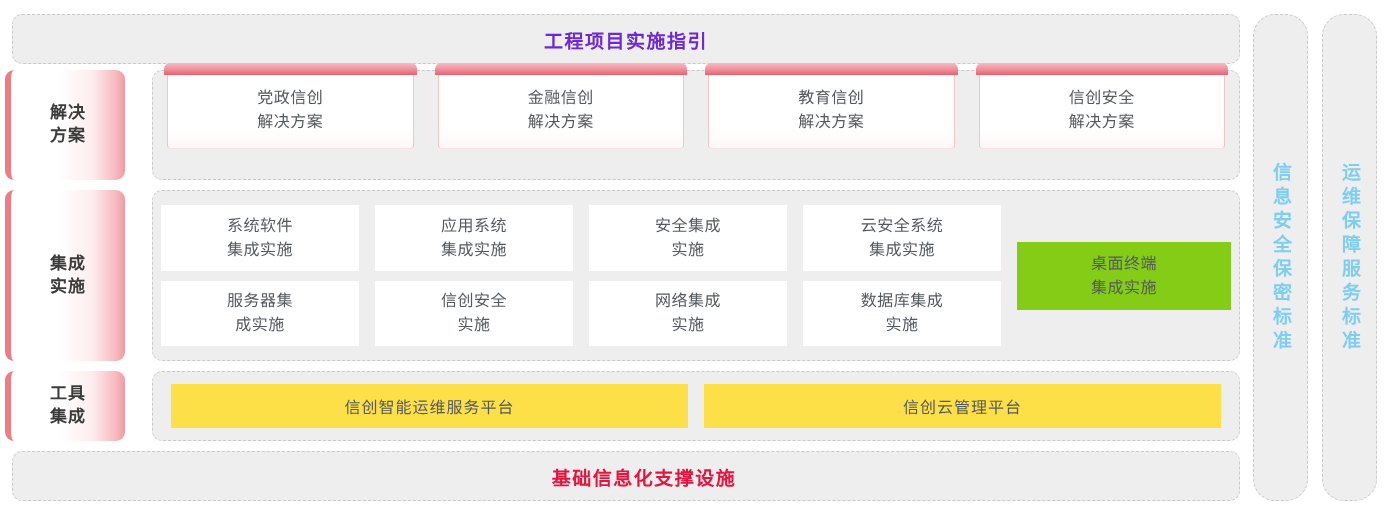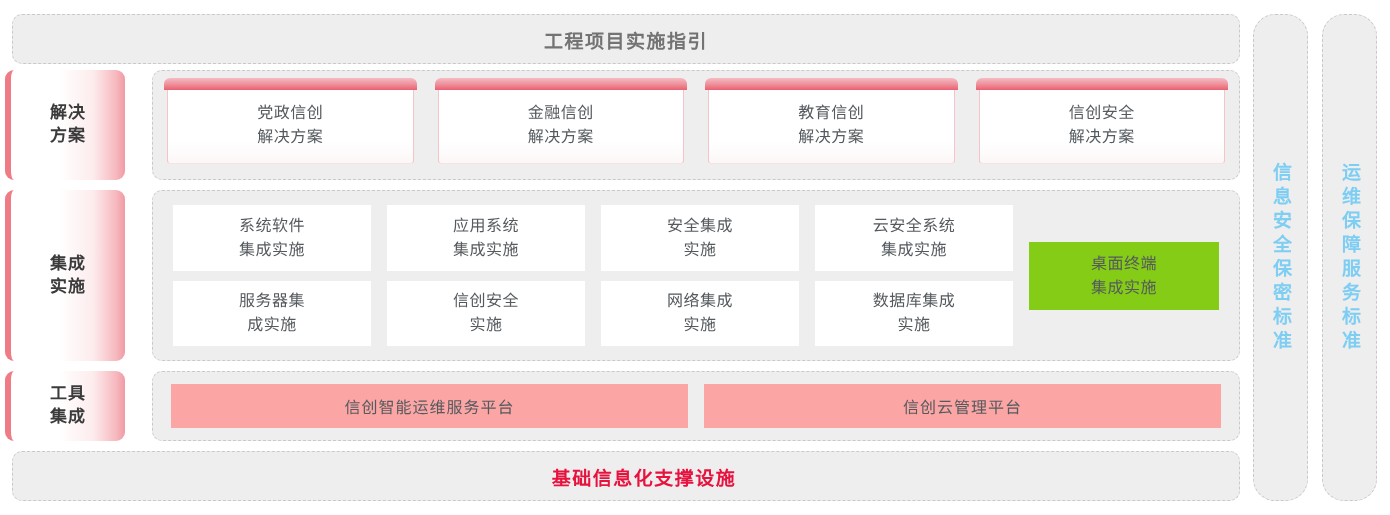--- a/index.html
+++ b/index.html
@@ -32,21 +32,21 @@
     position: absolute;
     left: 12px;
     top: 14px;
     width: 1228px;
     height: 50px;
     display: flex;
     align-items: center;
     justify-content: center;
   }
   .banner-text {
-    color: #737373;
+    color: #6d28d9;
     font-size: 19px;
     font-weight: bold;
     letter-spacing: 1.5px;
   }
 
   
   .footer-bar {
     position: absolute;
     left: 12px;
     top: 451px;
@@ -92,21 +92,20 @@
   
   #row-solution   { position: absolute; left: 152px; top: 70px;  width: 1088px; height: 110px; }
   #row-integration{ position: absolute; left: 152px; top: 190px; width: 1088px; height: 171px; }
   #row-tools      { position: absolute; left: 152px; top: 371px; width: 1088px; height: 70px; }
 
   
   .sol-track {
     position: absolute;
     inset: 0;
     display: flex;
-    align-items: center;
     padding: 0 14px;
     gap: 24px;
   }
   .sol-card {
     position: relative;
     flex: 1 1 0;
     height: 78px;
     background: linear-gradient(to bottom, #ffffff 0%, #ffffff 72%, #fcf7f7 100%);
     border-left: 1px solid #f3c4c9;
     border-right: 1px solid #f3c4c9;
@@ -135,21 +134,21 @@
     font-size: 16px;
     color: #555a5e;
     line-height: 1.5;
     letter-spacing: 0.5px;
   }
 
   
   .int-wrap {
     position: absolute;
     inset: 0;
-    padding: 14px 20px;
+    padding: 14px 8px;
     display: flex;
     gap: 16px;
   }
   .int-grid {
     flex: 0 0 840px;
     display: grid;
     grid-template-columns: repeat(4, 1fr);
     grid-template-rows: repeat(2, 1fr);
     gap: 10px 16px;
   }
@@ -184,21 +183,21 @@
     position: absolute;
     inset: 0;
     display: flex;
     align-items: center;
     padding: 0 18px;
     gap: 16px;
   }
   .tool-card {
     flex: 1 1 0;
     height: 44px;
-    background: #fca5a5;
+    background: #fde047;
     display: flex;
     align-items: center;
     justify-content: center;
     font-size: 16px;
     color: #555a5e;
     letter-spacing: 1px;
   }
 
   
   .vbar {

